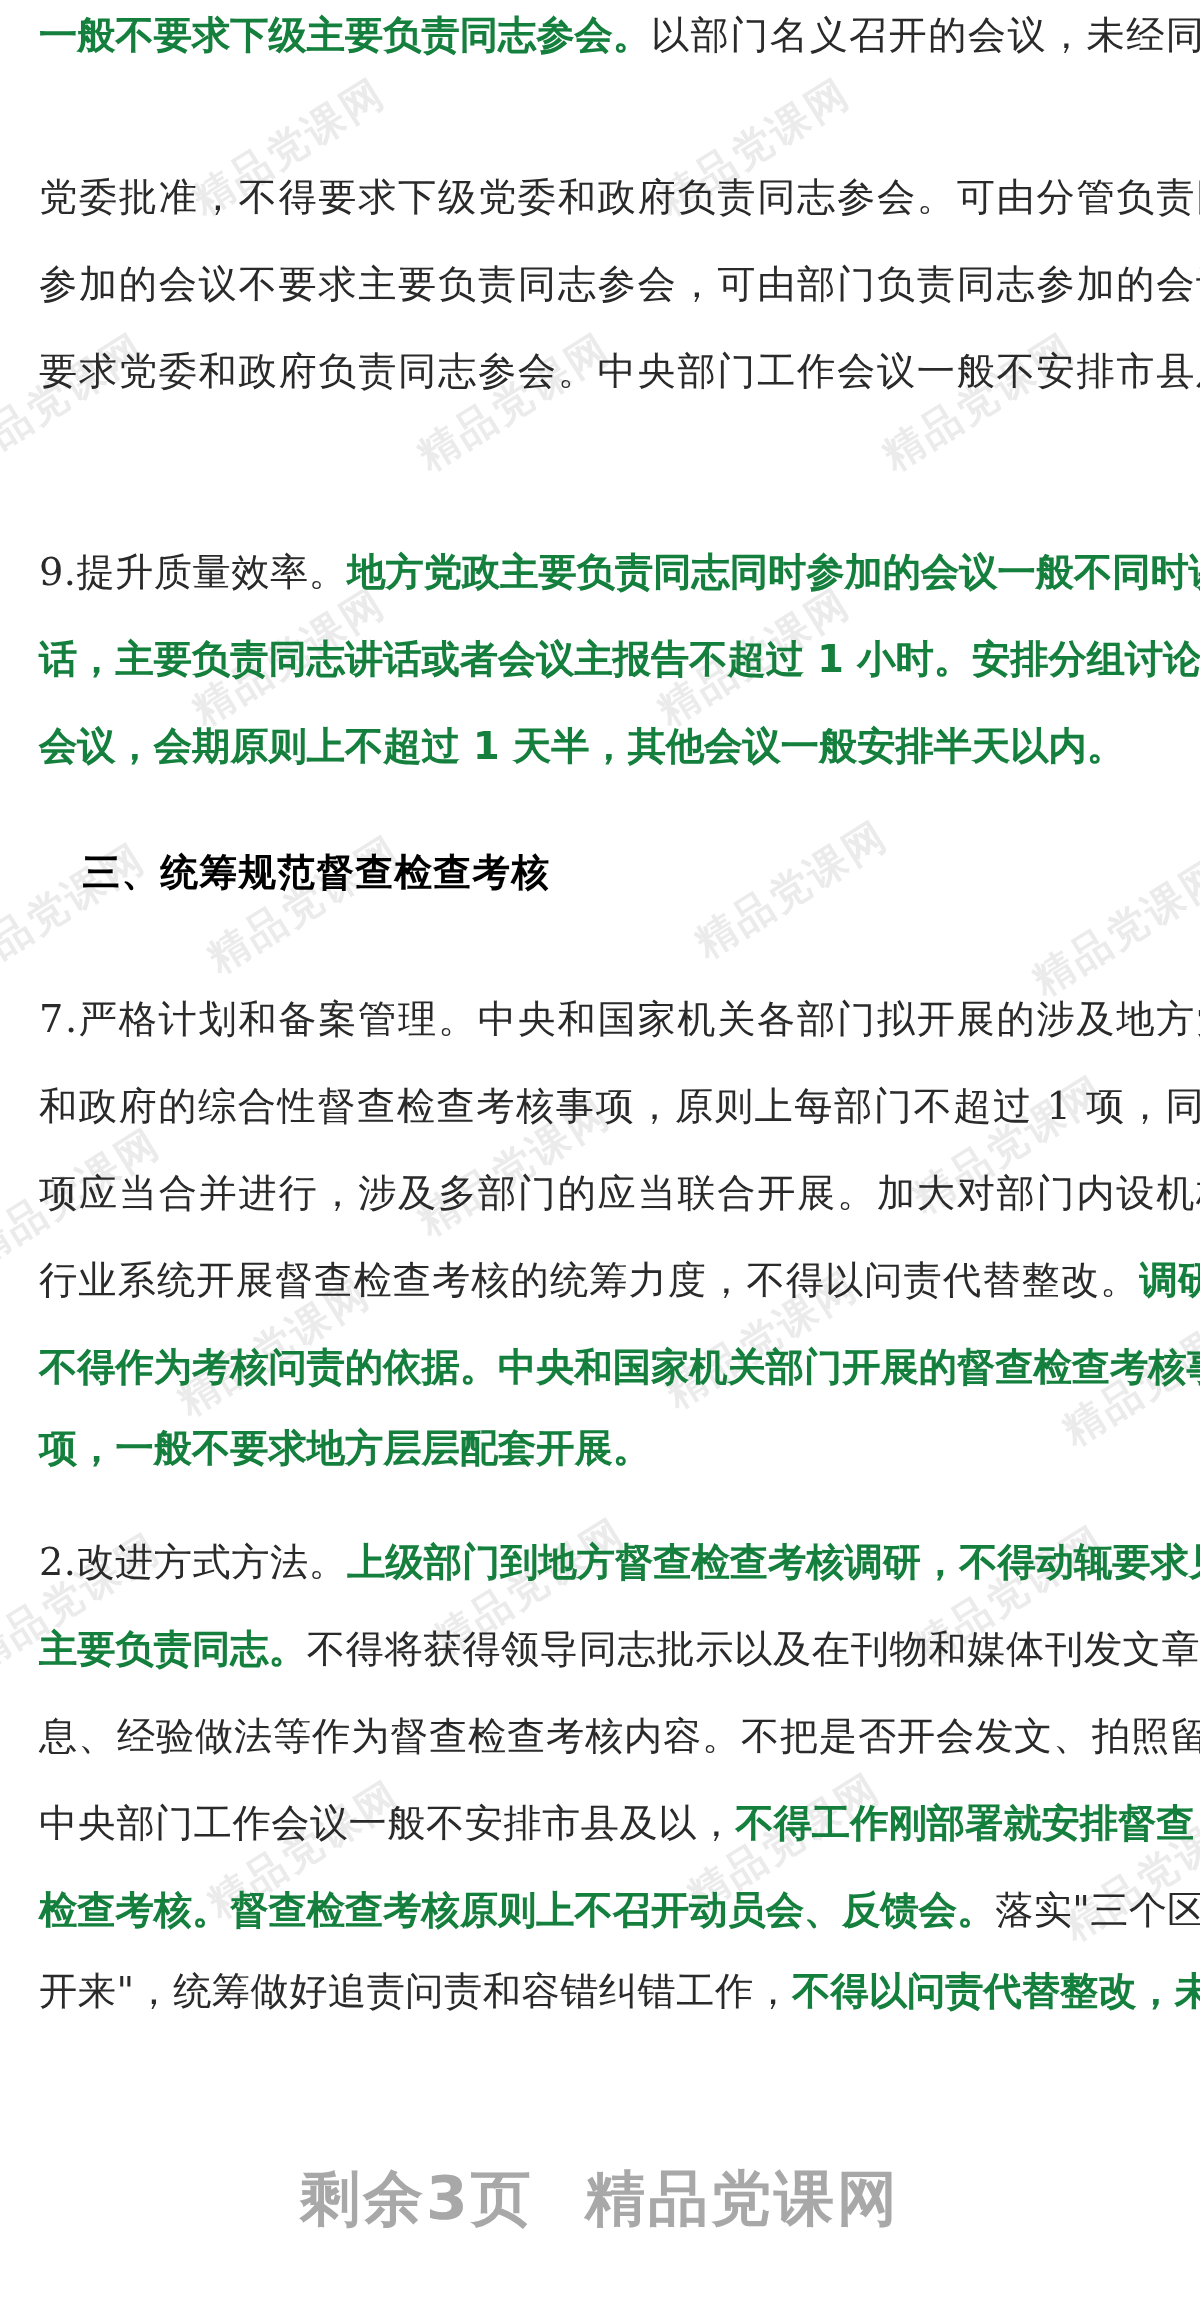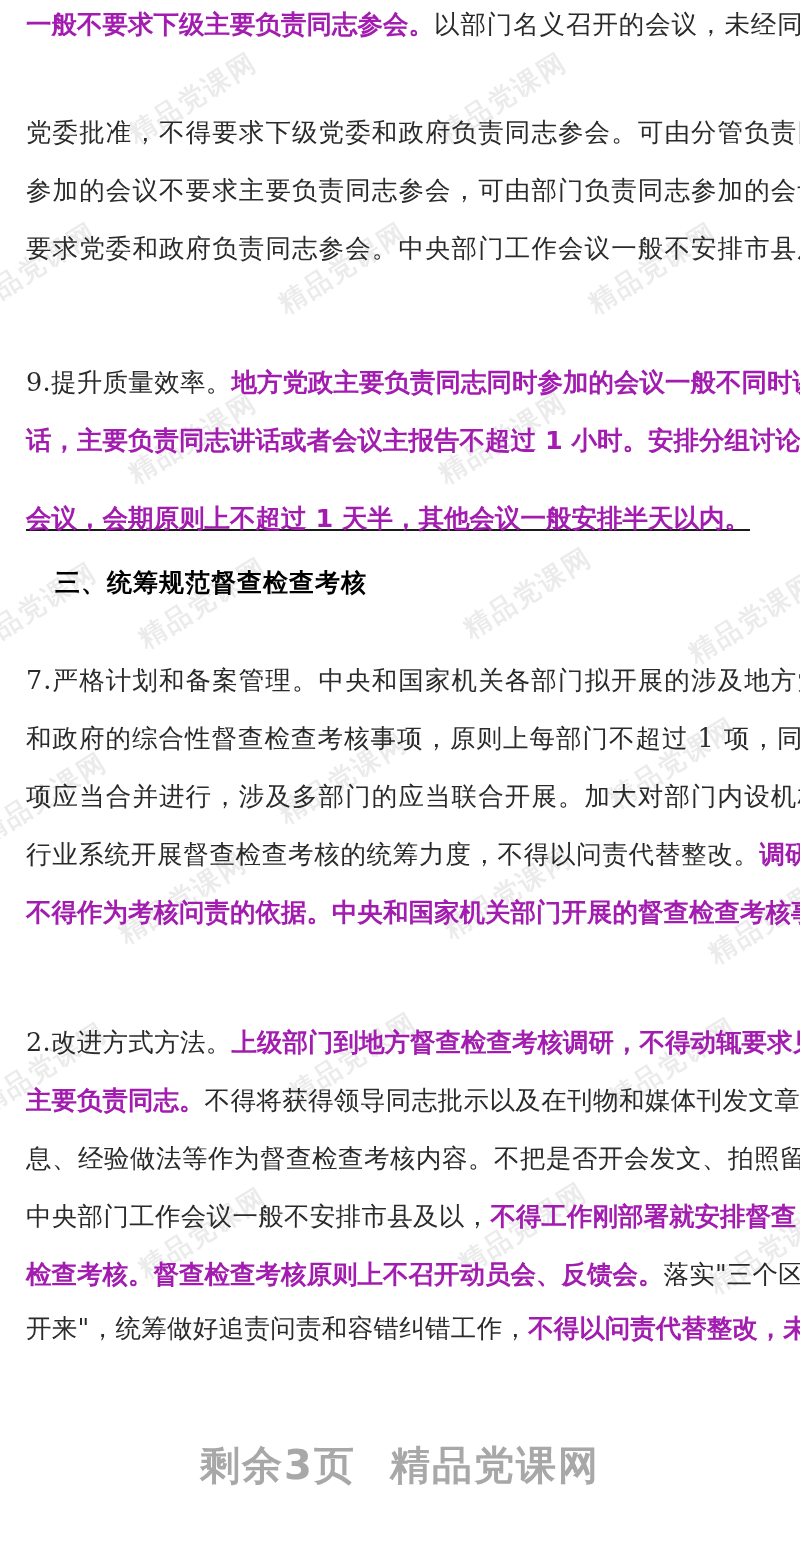--- a/index.html
+++ b/index.html
@@ -57,21 +57,21 @@
   }
 
   .reg {
     font-family: "DejaVu Serif", "Liberation Serif", serif;
     font-weight: 400;
     color: #2a2a2a;
   }
   .bold {
     font-family: "DejaVu Sans", "Liberation Sans", sans-serif;
     font-weight: 700;
-    color: #a21caf;
+    color: #15803d;
     letter-spacing: 0px;
   }
   .heading {
     font-family: "DejaVu Sans", "Liberation Sans", sans-serif;
     font-weight: 700;
     font-size: 25px;
     color: #000000;
     letter-spacing: 1px;
     margin-left: 29px;
   }
@@ -127,29 +127,30 @@
 
 <div id="doc">
 
   <div class="page-line" style="top:4px;   letter-spacing:0.9px;"><span class="bold">一般不要求下级主要负责同志参会。</span><span class="reg">以部门名义召开的会议，未经同级</span></div>
   <div class="page-line" style="top:112px; letter-spacing:1.1px;"><span class="reg">党委批准，不得要求下级党委和政府负责同志参会。可由分管负责同志</span></div>
   <div class="page-line" style="top:170px; letter-spacing:1.1px;"><span class="reg">参加的会议不要求主要负责同志参会，可由部门负责同志参加的会议不</span></div>
   <div class="page-line" style="top:228px; letter-spacing:1.1px;"><span class="reg">要求党委和政府负责同志参会。中央部门工作会议一般不安排市县及以</span></div>
 
   <div class="page-line" style="top:362px; letter-spacing:0.3px;"><span class="reg">9.提升质量效率。</span><span class="bold">地方党政主要负责同志同时参加的会议一般不同时讲</span></div>
   <div class="page-line" style="top:420px; letter-spacing:0.3px;"><span class="bold">话，主要负责同志讲话或者会议主报告不超过 1 小时。安排分组讨论的</span></div>
-  <div class="page-line" style="top:498px; letter-spacing:0.3px;text-decoration:underline;"><span class="bold">会议，会期原则上不超过 1 天半，其他会议一般安排半天以内。</span></div>
+  <div class="page-line" style="top:478px; letter-spacing:0.3px;"><span class="bold">会议，会期原则上不超过 1 天半，其他会议一般安排半天以内。</span></div>
 
   <div class="page-line" style="top:562px;"><span class="heading">三、统筹规范督查检查考核</span></div>
 
   <div class="page-line" style="top:660px; letter-spacing:1.1px;"><span class="reg">7.严格计划和备案管理。中央和国家机关各部门拟开展的涉及地方党委</span></div>
   <div class="page-line" style="top:718px; letter-spacing:1.0px;"><span class="reg">和政府的综合性督查检查考核事项，原则上每部门不超过 1 项，同类事</span></div>
   <div class="page-line" style="top:776px; letter-spacing:1.1px;"><span class="reg">项应当合并进行，涉及多部门的应当联合开展。加大对部门内设机构和</span></div>
   <div class="page-line" style="top:834px; letter-spacing:0.7px;"><span class="reg">行业系统开展督查检查考核的统筹力度，不得以问责代替整改。</span><span class="bold">调研结果</span></div>
   <div class="page-line" style="top:892px; letter-spacing:0.4px;"><span class="bold">不得作为考核问责的依据。中央和国家机关部门开展的督查检查考核事</span></div>
+  <div class="page-line" style="top:946px; letter-spacing:0.4px;"><span class="bold">项，一般不要求地方层层配套开展。</span></div>
 
   <div class="page-line" style="top:1022px; letter-spacing:0.3px;"><span class="reg">2.改进方式方法。</span><span class="bold">上级部门到地方督查检查考核调研，不得动辄要求见</span></div>
   <div class="page-line" style="top:1080px; letter-spacing:0.4px;"><span class="bold">主要负责同志。</span><span class="reg">不得将获得领导同志批示以及在刊物和媒体刊发文章信</span></div>
   <div class="page-line" style="top:1138px; letter-spacing:0.5px;"><span class="reg">息、经验做法等作为督查检查考核内容。不把是否开会发文、拍照留痕、</span></div>
   <div class="page-line" style="top:1196px; letter-spacing:0.3px;"><span class="reg">中央部门工作会议一般不安排市县及以，</span><span class="bold">不得工作刚部署就安排督查</span></div>
   <div class="page-line" style="top:1254px; letter-spacing:0.2px;"><span class="bold">检查考核。督查检查考核原则上不召开动员会、反馈会。</span><span class="reg">落实"三个区分</span></div>
   <div class="page-line" style="top:1308px; letter-spacing:0.3px;"><span class="reg">开来"，统筹做好追责问责和容错纠错工作，</span><span class="bold">不得以问责代替整改，未经</span></div>
 
 </div>
 

